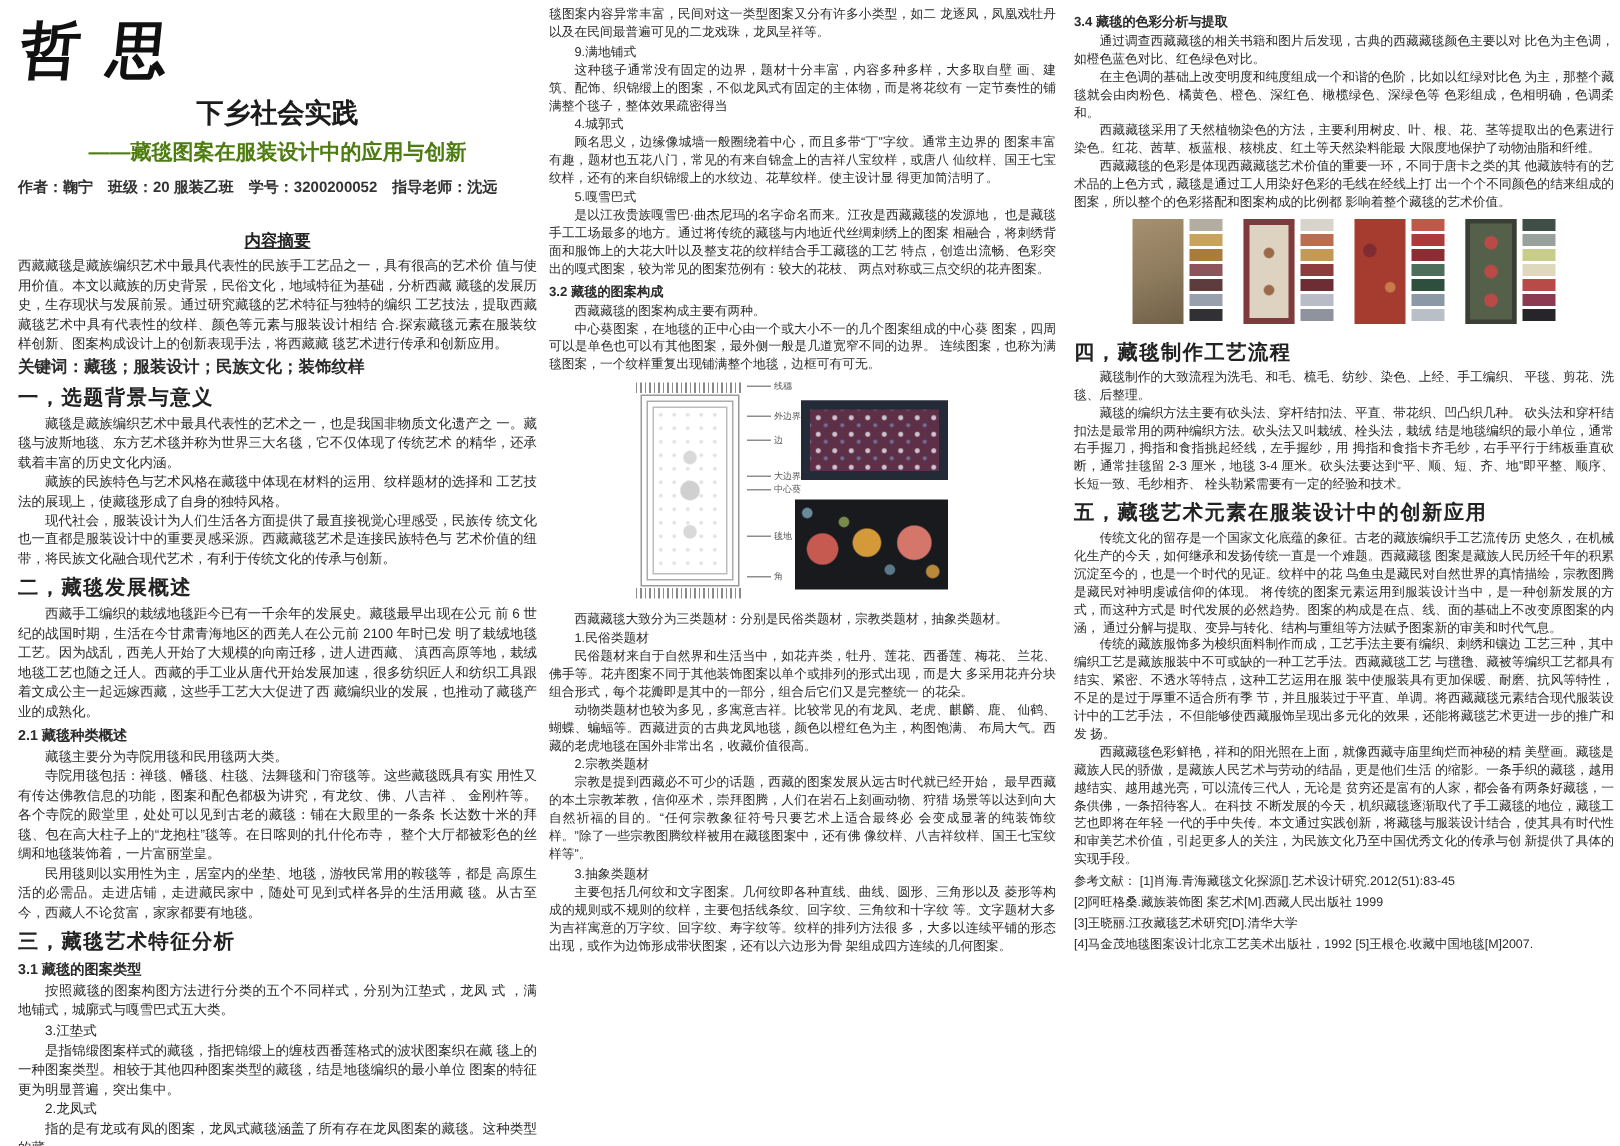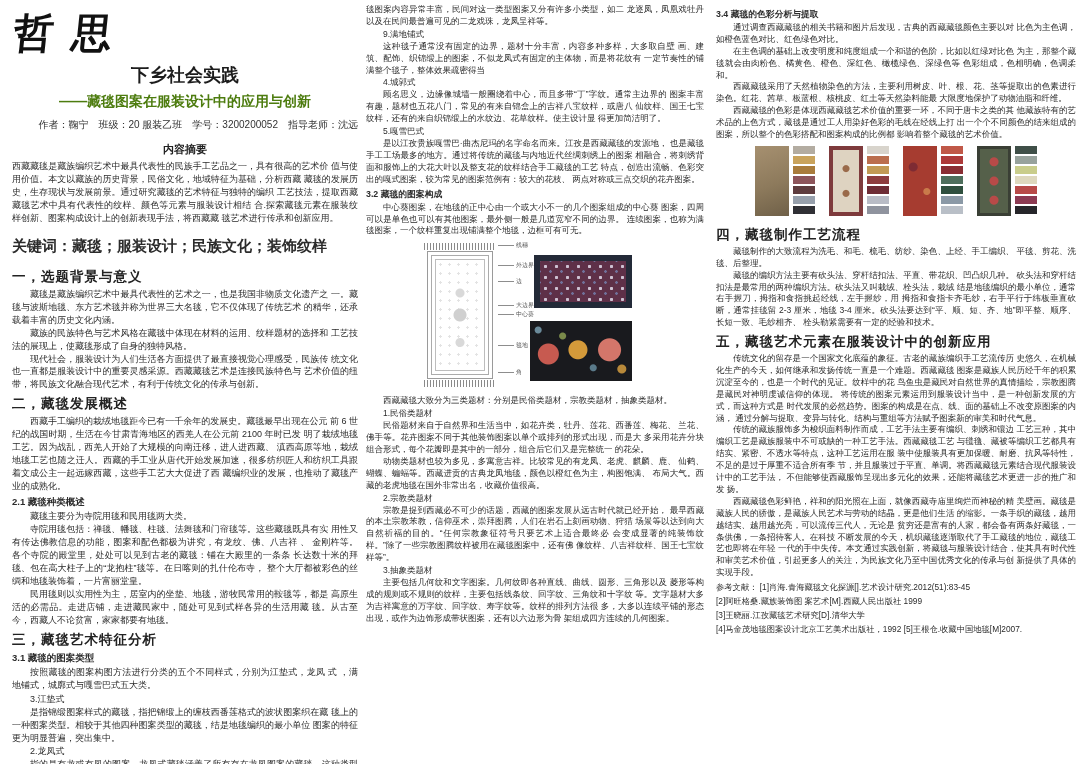--- a/index.html
+++ b/index.html
@@ -8,28 +8,28 @@
   .col{position:absolute;top:0;}
   .col1{left:12px;width:346px;}
   .col2{left:366px;width:338px;top:4px;}
   .col3{left:716px;width:360px;top:6px;}
 
   
   .logo{font-family:"DejaVu Serif","Liberation Serif",serif;font-weight:900;font-size:40px;
         letter-spacing:18px;transform:skew(-6deg);display:inline-block;margin:6px 0 0 2px;color:#111;}
   .title{text-align:center;font-size:18px;font-weight:bold;margin:2px 0 0;color:#1c1c1c;}
   .subtitle{text-align:center;font-size:14px;font-weight:bold;margin:6px 0 0;color:#4d7c0f;}
-  .byline{text-align:right;font-size:10px;font-weight:normal;margin:7px 0 0;color:#333;}
-  .abs-title{text-align:center;font-size:11px;font-weight:bold;margin:10px 0 3px;color:#222;}
+  .byline{text-align:left;font-size:10px;font-weight:bold;margin:7px 0 0;color:#333;}
+  .abs-title{text-align:center;font-size:11px;font-weight:bold;margin:21px 0 3px;color:#222;text-decoration:underline;}
 
   
   .p{font-size:9px;line-height:1.44;text-align:justify;text-indent:2em;margin:0;}
   .p.ni{text-indent:0;}
   .col2 .p,.col3 .p{font-size:8.5px;line-height:1.4;}
-  .kw{font-size:15px;font-weight:bold;margin:12px 0;}
+  .kw{font-size:11px;font-weight:bold;margin:1px 0;}
   .h-big{font-size:13.5px;font-weight:600;letter-spacing:1px;margin:4px 0 2px;color:#222;}
   .h-sub{font-size:9.5px;font-weight:600;margin:3px 0 1px;}
   .col2 .h-sub,.col3 .h-sub{font-size:8.8px;}
   .h-item{font-size:9px;margin:1px 0 0;text-indent:2em;}
   .col2 .h-item{font-size:8.5px;}
   .refs{font-size:8.3px;line-height:1.45;margin:2px 0 0;}
 
   
   .fig2{position:relative;height:152px;margin:4px 0 2px;}
   .diagram{position:absolute;left:58px;top:2px;width:72px;height:144px;}
@@ -116,20 +116,21 @@
 
   <div class="col col2">
     <p class="p ni">毯图案内容异常丰富，民间对这一类型图案又分有许多小类型，如二 龙逐凤，凤凰戏牡丹以及在民间最普遍可见的二龙戏珠，龙凤呈祥等。</p>
     <div class="h-item">9.满地铺式</div>
     <p class="p">这种毯子通常没有固定的边界，题材十分丰富，内容多种多样，大多取自壁 画、建筑、配饰、织锦缎上的图案，不似龙凤式有固定的主体物，而是将花纹有 一定节奏性的铺满整个毯子，整体效果疏密得当</p>
     <div class="h-item">4.城郭式</div>
     <p class="p">顾名思义，边缘像城墙一般圈绕着中心，而且多带“丁”字纹。通常主边界的 图案丰富有趣，题材也五花八门，常见的有来自锦盒上的吉祥八宝纹样，或唐八 仙纹样、国王七宝纹样，还有的来自织锦缎上的水纹边、花草纹样。使主设计显 得更加简洁明了。</p>
     <div class="h-item">5.嘎雪巴式</div>
     <p class="p">是以江孜贵族嘎雪巴·曲杰尼玛的名字命名而来。江孜是西藏藏毯的发源地， 也是藏毯手工工场最多的地方。通过将传统的藏毯与内地近代丝绸刺绣上的图案 相融合，将刺绣背面和服饰上的大花大叶以及整支花的纹样结合手工藏毯的工艺 特点，创造出流畅、色彩突出的嘎式图案，较为常见的图案范例有：较大的花枝、 两点对称或三点交织的花卉图案。</p>
     <div class="h-sub">3.2 藏毯的图案构成</div>
+    <p class="p">西藏藏毯的图案构成主要有两种。</p>
     <p class="p">中心葵图案，在地毯的正中心由一个或大小不一的几个图案组成的中心葵 图案，四周可以是单色也可以有其他图案，最外侧一般是几道宽窄不同的边界。 连续图案，也称为满毯图案，一个纹样重复出现铺满整个地毯，边框可有可无。</p>
 
     <div class="fig2">
       <div class="diagram">
         <div class="fringe"></div>
         <div class="d-outer">
           <div class="d-mid">
             <div class="d-inner"></div>
           </div>
         </div>

